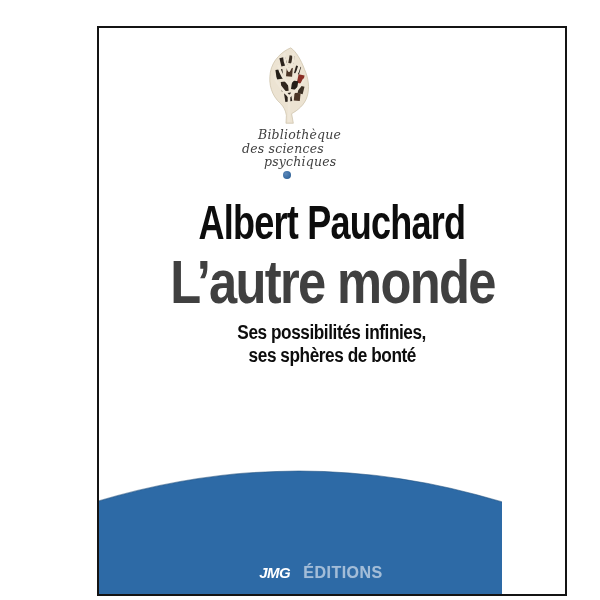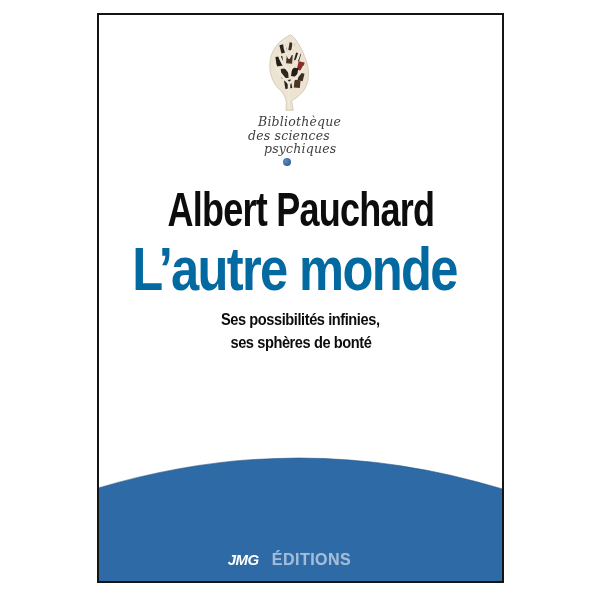--- a/index.html
+++ b/index.html
@@ -1,54 +1,54 @@
 <!DOCTYPE html>
 <html style="--dome-blue: #2d6aa6; --dome-edge: #1e4e7e; --dot-blue: #3c6fa5; --pub-light: #a3bdd8;"><head>
 <meta charset="utf-8">
 <style>
   html,body{margin:0;padding:0;}
   body{
     width:600px;height:600px;background:#ffffff;position:relative;overflow:hidden;
     font-family:"Liberation Sans", sans-serif;
   }
   .cover{
-    position:absolute;left:97px;top:13px;width:407px;height:570px;
+    position:absolute;left:97px;top:26px;width:470px;height:570px;
     box-sizing:border-box;border:2px solid #141414;background:#ffffff;overflow:hidden;padding-left:31px;
   }
   
   .tree{position:absolute;left:164px;top:18px;width:52px;height:80px;}
   
   .collection{
     position:absolute;left:141px;top:100px;
     font-family:"DejaVu Serif", serif;font-style:italic;
     font-size:12.5px;line-height:13.5px;color:#3f3f3f;letter-spacing:0.2px;
     white-space:nowrap;
   }
   .collection .l1{margin-left:18px;}
-  .collection .l2{margin-left:8px;}
+  .collection .l2{margin-left:2px;}
   .collection .l3{margin-left:24px;}
   .dot{
     position:absolute;left:184px;top:143px;width:8px;height:8px;border-radius:50%;
     background:radial-gradient(circle at 35% 35%, #5d88b8 0%, var(--dot-blue,#3c6fa5) 55%, #235080 100%);
   }
   .author{
     position:absolute;left:0;top:176px;width:100%;text-align:center;
     font-size:48px;font-weight:800;color:#0d0d0d;line-height:38px;
     letter-spacing:-1px;white-space:nowrap;
   }
   .author>span{display:inline-block;transform:scaleX(0.75);transform-origin:50% 50%;}
   .title{
-    position:absolute;left:0;top:222px;width:100%;
-    font-size:61px;font-weight:800;color:#0369a1;line-height:64px;
+    position:absolute;left:0;top:222px;width:100%;text-align:center;
+    font-size:61px;font-weight:800;color:#404040;line-height:64px;
     letter-spacing:-2px;white-space:nowrap;
   }
   .title>span{display:inline-block;transform:scaleX(0.83);transform-origin:50% 50%;}
   .subtitle{
     position:absolute;left:0;top:293px;width:100%;text-align:center;
-    font-size:17px;font-weight:800;color:#0d0d0d;line-height:23px;
+    font-size:20px;font-weight:800;color:#0d0d0d;line-height:23px;
     letter-spacing:-0.5px;
   }
   .subtitle .line{display:block;}
   .subtitle .line>span{display:inline-block;transform:scaleX(0.86);transform-origin:50% 50%;white-space:nowrap;}
   
   .dome{position:absolute;left:0;bottom:0;width:403px;height:566px;}
   
   .publisher{
     position:absolute;left:0;top:537px;width:100%;
     display:flex;justify-content:center;align-items:baseline;gap:13px;

